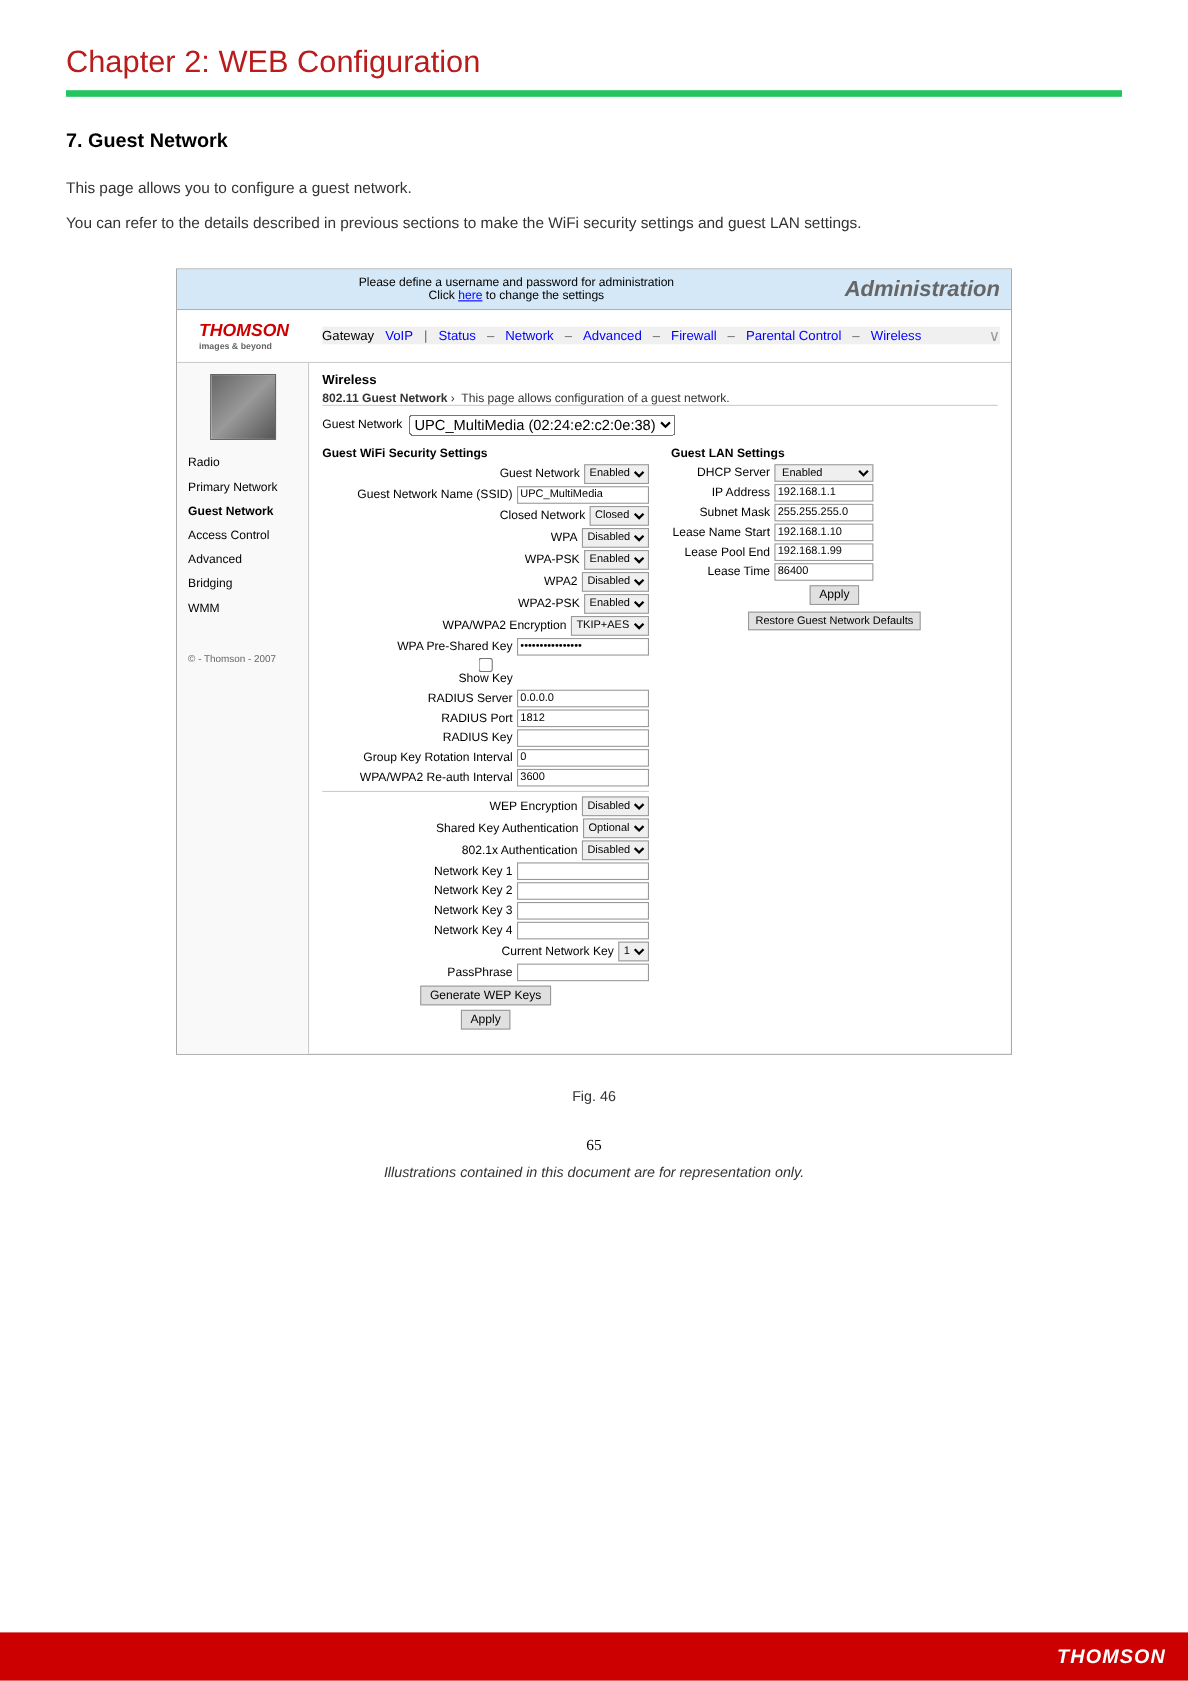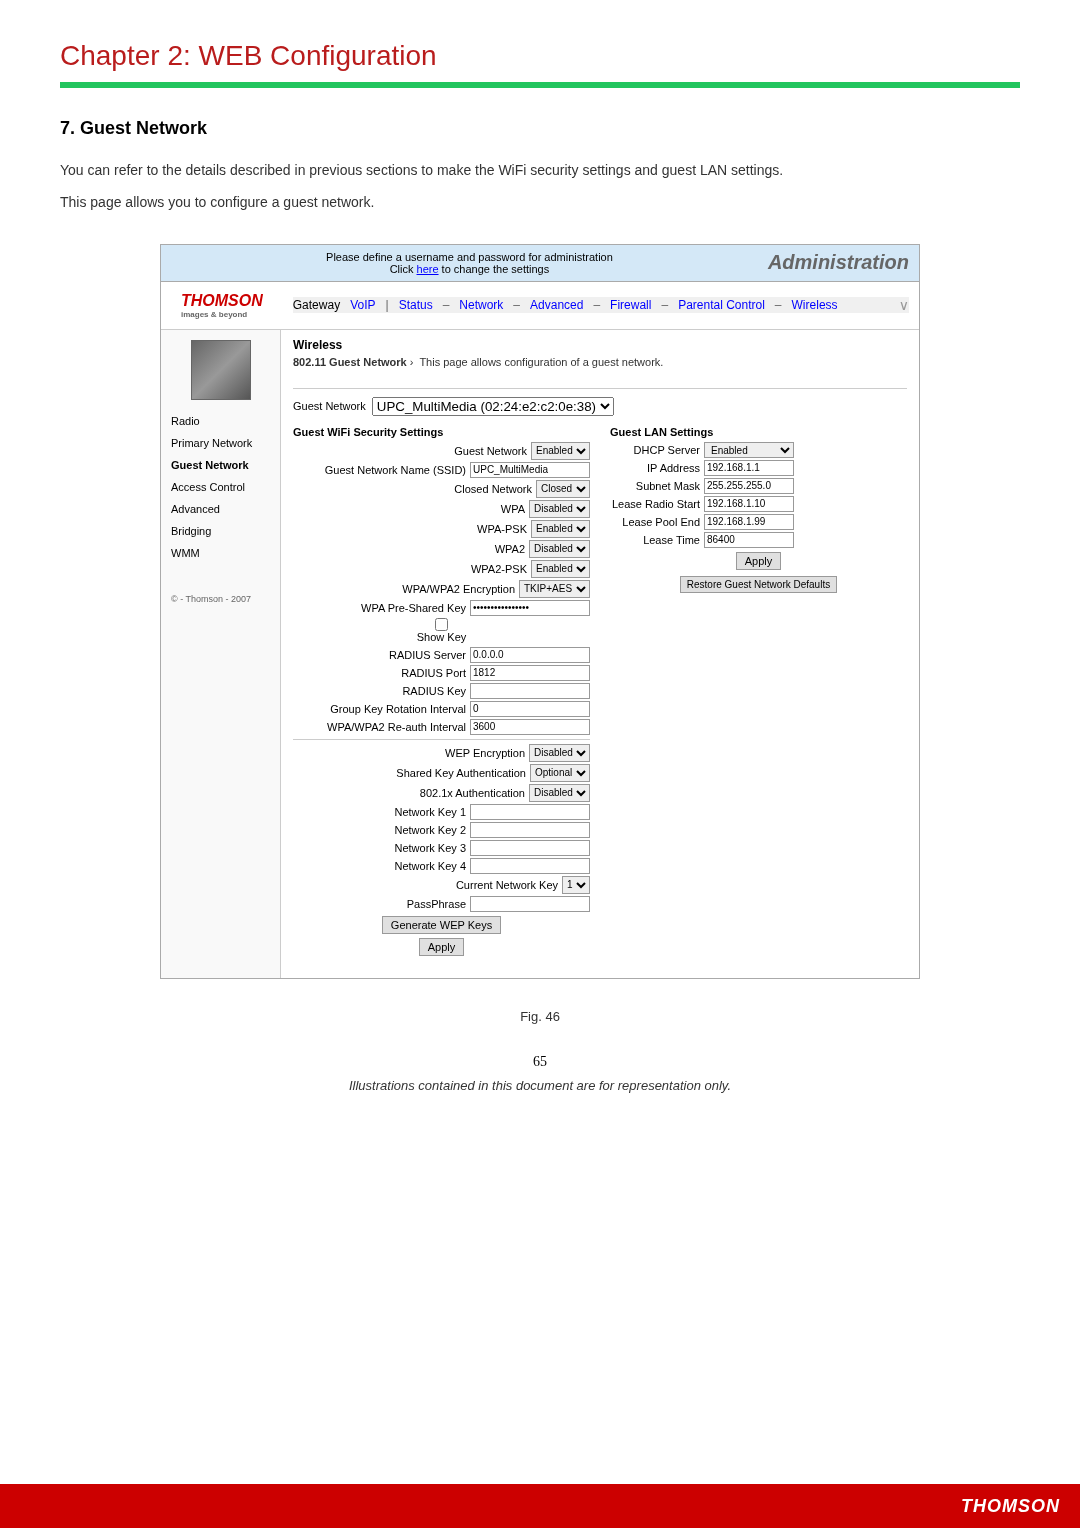--- a/index.html
+++ b/index.html
@@ -46,21 +46,21 @@
       margin: 30px auto;
       font-size: 11px;
       background: #fff;
     }
 
     .router-header {
       background: #d4e8f7;
       border-bottom: 1px solid #aaa;
       padding: 6px 10px;
       display: flex;
-      align-items: flex-start;
+      align-items: flex-end;
       justify-content: space-between;
     }
 
     .router-header-text {
       color: #000;
       font-size: 11px;
       text-align: center;
       flex: 1;
     }
 
@@ -174,21 +174,21 @@
       font-size: 12px;
       font-weight: bold;
       margin-bottom: 4px;
     }
 
     .breadcrumb-line {
       font-size: 11px;
       color: #333;
       margin-bottom: 8px;
       border-bottom: 1px solid #ccc;
-      padding-bottom: 20px;
+      padding-bottom: 0;
     }
 
     .guest-network-selector {
       display: flex;
       align-items: center;
       gap: 6px;
       margin-bottom: 10px;
       font-size: 11px;
     }
 
@@ -354,23 +354,23 @@
 <body>
 
 <div class="page-content">
 
   <h1 class="chapter-title">Chapter 2: WEB Configuration</h1>
 
   <h2 class="section-title">
     <span>7.</span>&nbsp;<span>Guest Network</span>
   </h2>
 
+  <p class="description-text">This page allows you to configure a guest network.</p>
+
   <p class="description-text">You can refer to the details described in previous sections to make the WiFi security settings and guest LAN settings.</p>
-
-  <p class="description-text">This page allows you to configure a guest network.</p>
 
   <div class="router-ui-box">
 
     <div class="router-header">
       <div class="router-header-text">
         <span>Please define a username and password for administration</span><br>
         <span>Click <a href="#">here</a> to change the settings</span>
       </div>
       <div class="admin-title">Administration</div>
     </div>
@@ -604,21 +604,21 @@
               <label>IP Address</label>
               <input type="text" value="192.168.1.1" style="">
             </div>
 
             <div class="right-column-row">
               <label>Subnet Mask</label>
               <input type="text" value="255.255.255.0" style="">
             </div>
 
             <div class="right-column-row">
-              <label>Lease Radio Start</label>
+              <label>Lease Name Start</label>
               <input type="text" value="192.168.1.10" style="">
             </div>
 
             <div class="right-column-row">
               <label>Lease Pool End</label>
               <input type="text" value="192.168.1.99" style="">
             </div>
 
             <div class="right-column-row">
               <label>Lease Time</label>

